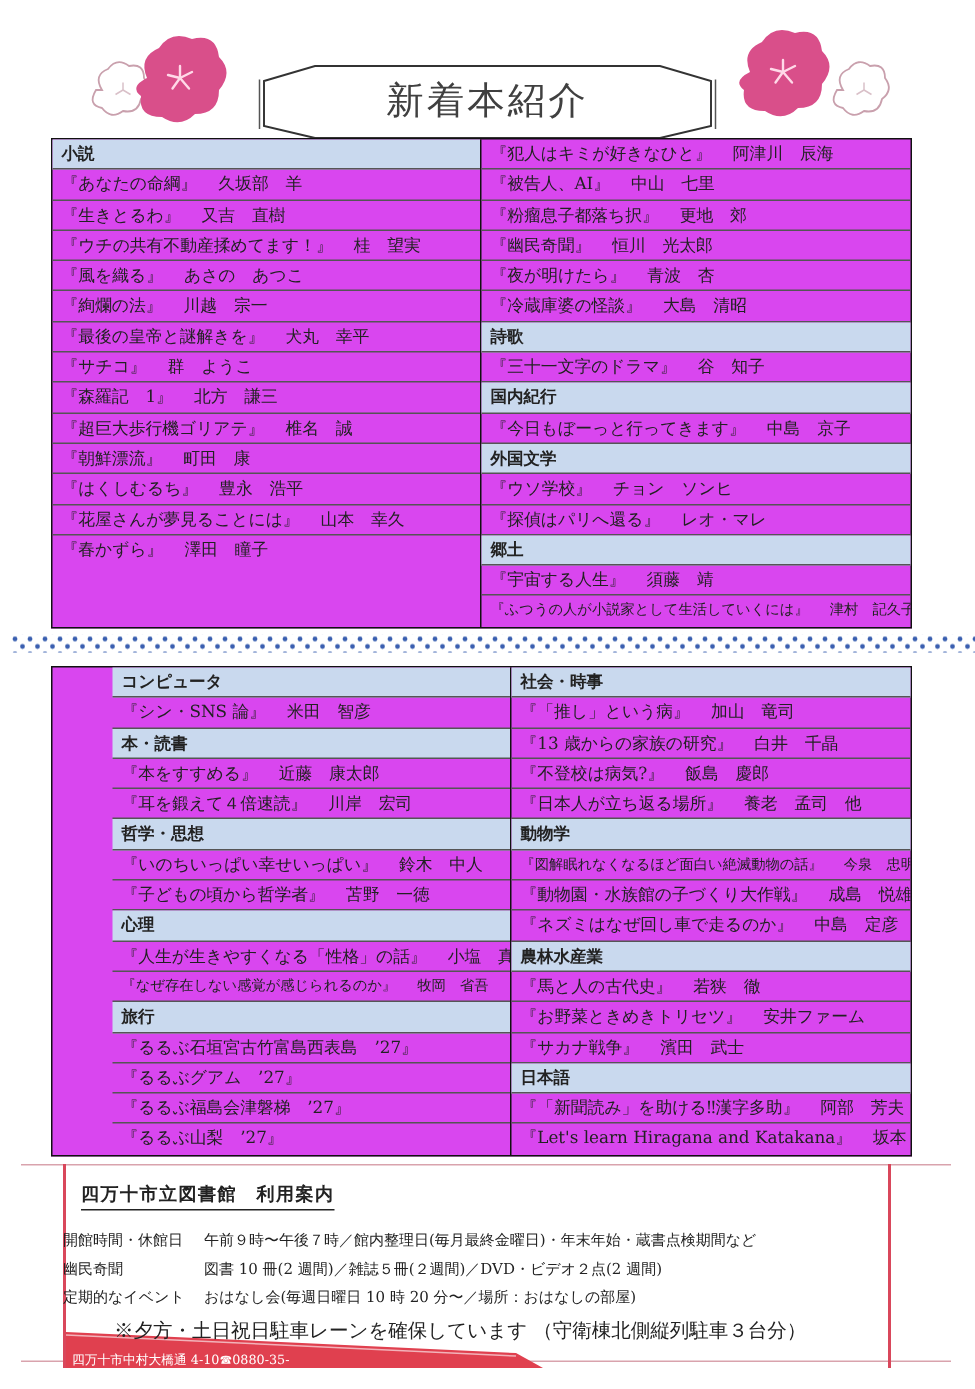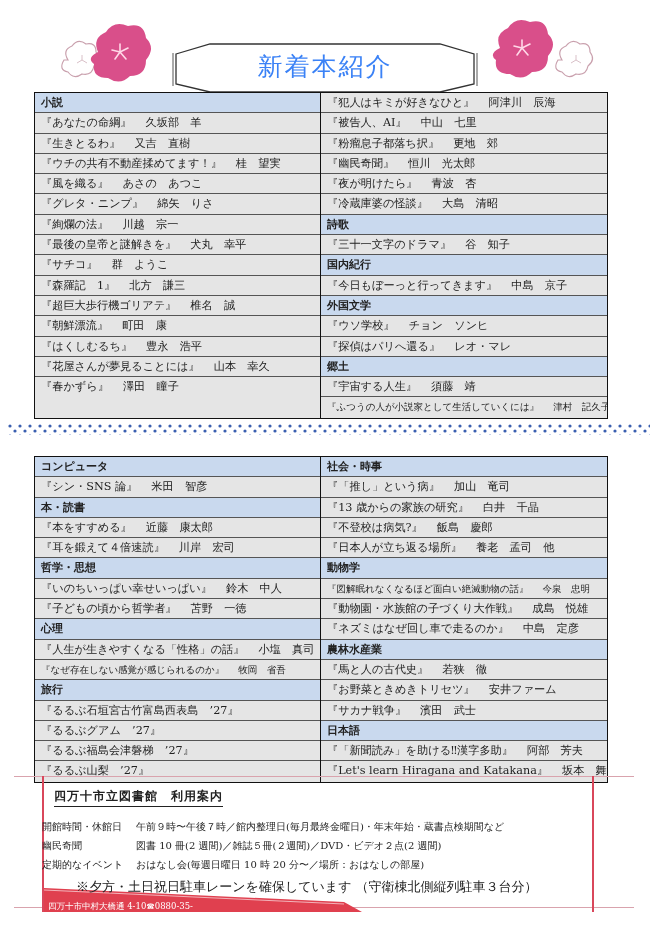--- a/index.html
+++ b/index.html
@@ -3,24 +3,24 @@
 <meta charset="utf-8">
 <style>
   html, body { margin:0; padding:0; background:#ffffff; }
   body { width:650px; height:926px; position:relative; overflow:hidden;
          font-family:"DejaVu Serif","Liberation Serif",serif; color:#222; }
 
   .deco { position:absolute; }
   .title-box { position:absolute; left:170px; top:42px; width:310px; height:50px; }
   .title-box svg { position:absolute; left:0; top:0; }
   .title-text { position:absolute; left:0; right:0; top:8px; text-align:center;
-                font-size:25px; letter-spacing:2px; color:#3b82f6; }
+                font-size:25px; letter-spacing:2px; color:#404040; }
 
   .tbl { position:absolute; left:34px; width:574px; border:1.5px solid #111; box-sizing:border-box;
-         display:flex; background:#e5e5e5; }
+         display:flex; background:#d946ef; }
   .col { width:50%; box-sizing:border-box; }
   .col.left { border-right:1.5px solid #111; }
   .row { height:20.3px; line-height:20px; box-sizing:border-box; border-bottom:1px solid #555;
          font-size:11.2px; padding-left:6px; white-space:nowrap; overflow:hidden; }
   .row:last-child { border-bottom:none; }
   .row.cat { background:#c9d9ee; font-weight:bold; font-size:11px; }
   .row .t { }
   .row .a { margin-left:14px; }
   .row.small { font-size:9.5px; }
 
@@ -82,21 +82,20 @@
   <div class="title-text">新着本紹介</div>
 </div>
 
 <div class="tbl" style="top:92px;">
   <div class="col left" id="top-left">
       <div class="row cat">小説</div>
       <div class="row"><span class="t">『あなたの命綱』</span><span class="a">久坂部　羊</span></div>
       <div class="row"><span class="t">『生きとるわ』</span><span class="a">又吉　直樹</span></div>
       <div class="row"><span class="t">『ウチの共有不動産揉めてます！』</span><span class="a">桂　望実</span></div>
       <div class="row"><span class="t">『風を織る』</span><span class="a">あさの　あつこ</span></div>
-      <div class="row"><span class="t">『グレタ・ニンプ』</span><span class="a">綿矢　りさ</span></div>
       <div class="row"><span class="t">『絢爛の法』</span><span class="a">川越　宗一</span></div>
       <div class="row"><span class="t">『最後の皇帝と謎解きを』</span><span class="a">犬丸　幸平</span></div>
       <div class="row"><span class="t">『サチコ』</span><span class="a">群　ようこ</span></div>
       <div class="row"><span class="t">『森羅記　1』</span><span class="a">北方　謙三</span></div>
       <div class="row"><span class="t">『超巨大歩行機ゴリアテ』</span><span class="a">椎名　誠</span></div>
       <div class="row"><span class="t">『朝鮮漂流』</span><span class="a">町田　康</span></div>
       <div class="row"><span class="t">『はくしむるち』</span><span class="a">豊永　浩平</span></div>
       <div class="row"><span class="t">『花屋さんが夢見ることには』</span><span class="a">山本　幸久</span></div>
       <div class="row"><span class="t">『春かずら』</span><span class="a">澤田　瞳子</span></div>
     </div>
@@ -123,21 +122,21 @@
 <svg class="dots" width="642" height="14">
   <defs>
     <pattern id="dp" width="10" height="10" patternUnits="userSpaceOnUse">
       <circle cx="2" cy="3" r="1.6" fill="#3a5fb0"></circle>
       <circle cx="7" cy="8" r="1.6" fill="#3a5fb0"></circle>
     </pattern>
   </defs>
   <rect x="0" y="0" width="642" height="12" fill="url(#dp)"></rect>
 </svg>
 
-<div class="tbl" style="top:456px;">
+<div class="tbl" style="top:444px;padding-left:40px;">
   <div class="col left" id="bot-left">
       <div class="row cat">コンピュータ</div>
       <div class="row"><span class="t">『シン・SNS 論』</span><span class="a">米田　智彦</span></div>
       <div class="row cat">本・読書</div>
       <div class="row"><span class="t">『本をすすめる』</span><span class="a">近藤　康太郎</span></div>
       <div class="row"><span class="t">『耳を鍛えて４倍速読』</span><span class="a">川岸　宏司</span></div>
       <div class="row cat">哲学・思想</div>
       <div class="row"><span class="t">『いのちいっぱい幸せいっぱい』</span><span class="a">鈴木　中人</span></div>
       <div class="row"><span class="t">『子どもの頃から哲学者』</span><span class="a">苫野　一徳</span></div>
       <div class="row cat">心理</div>

